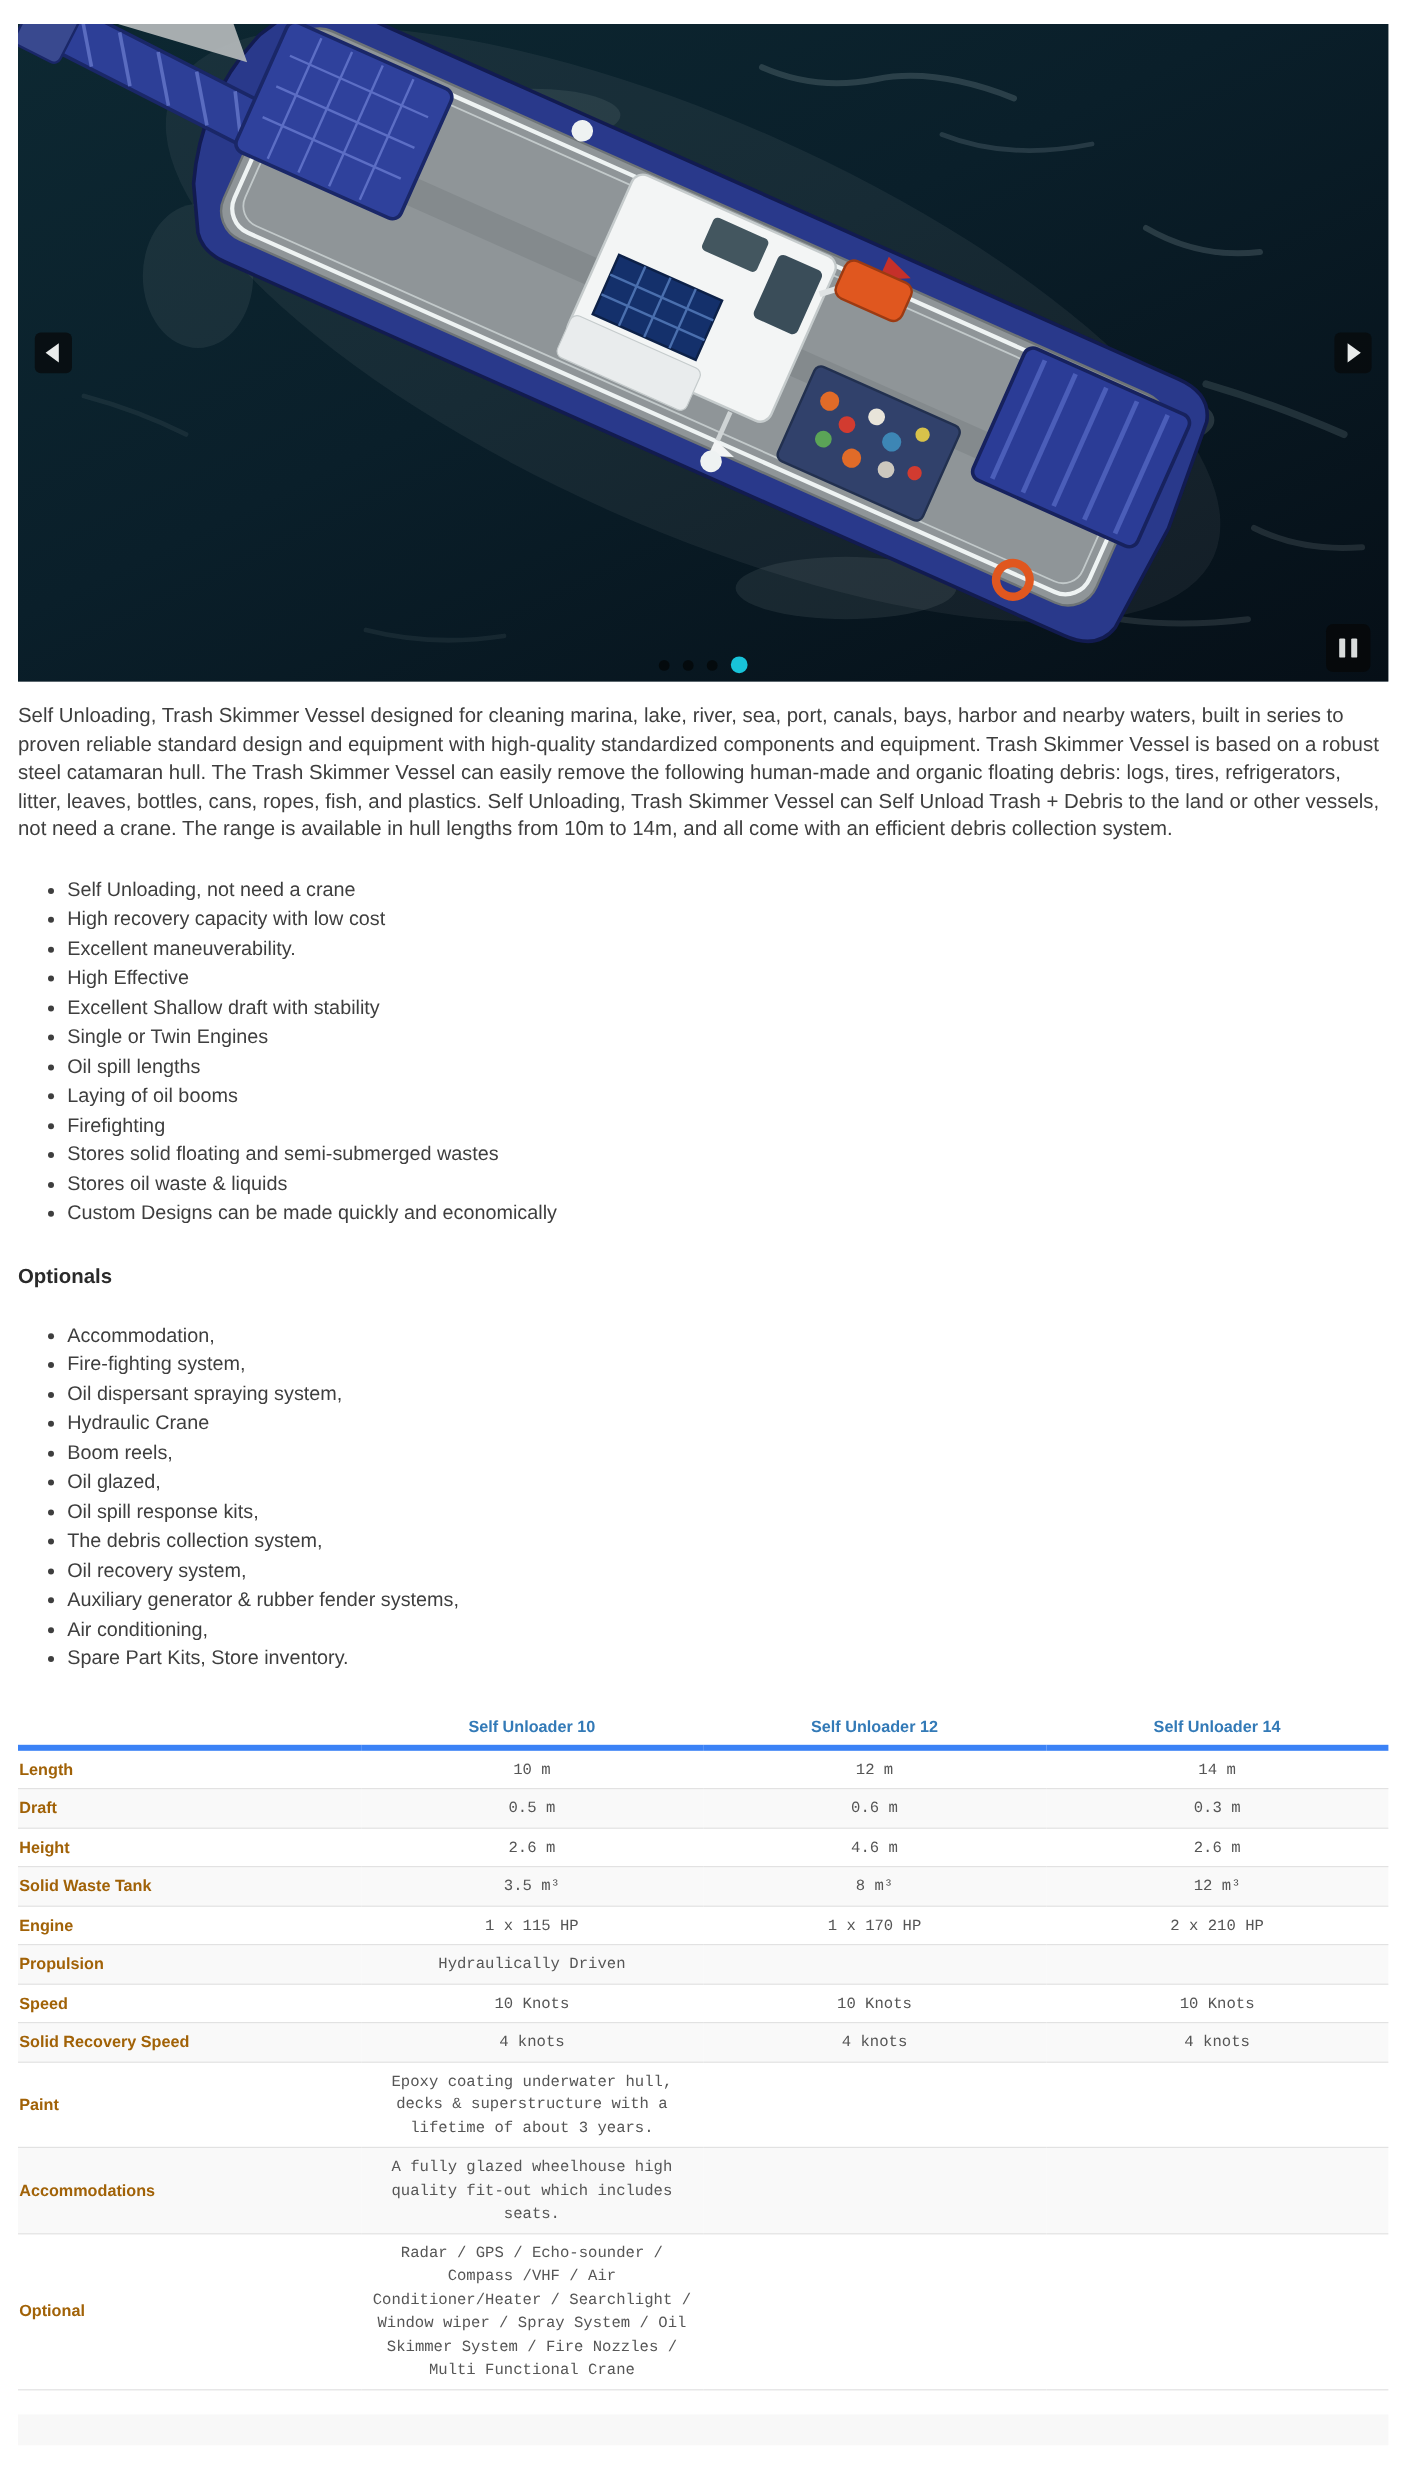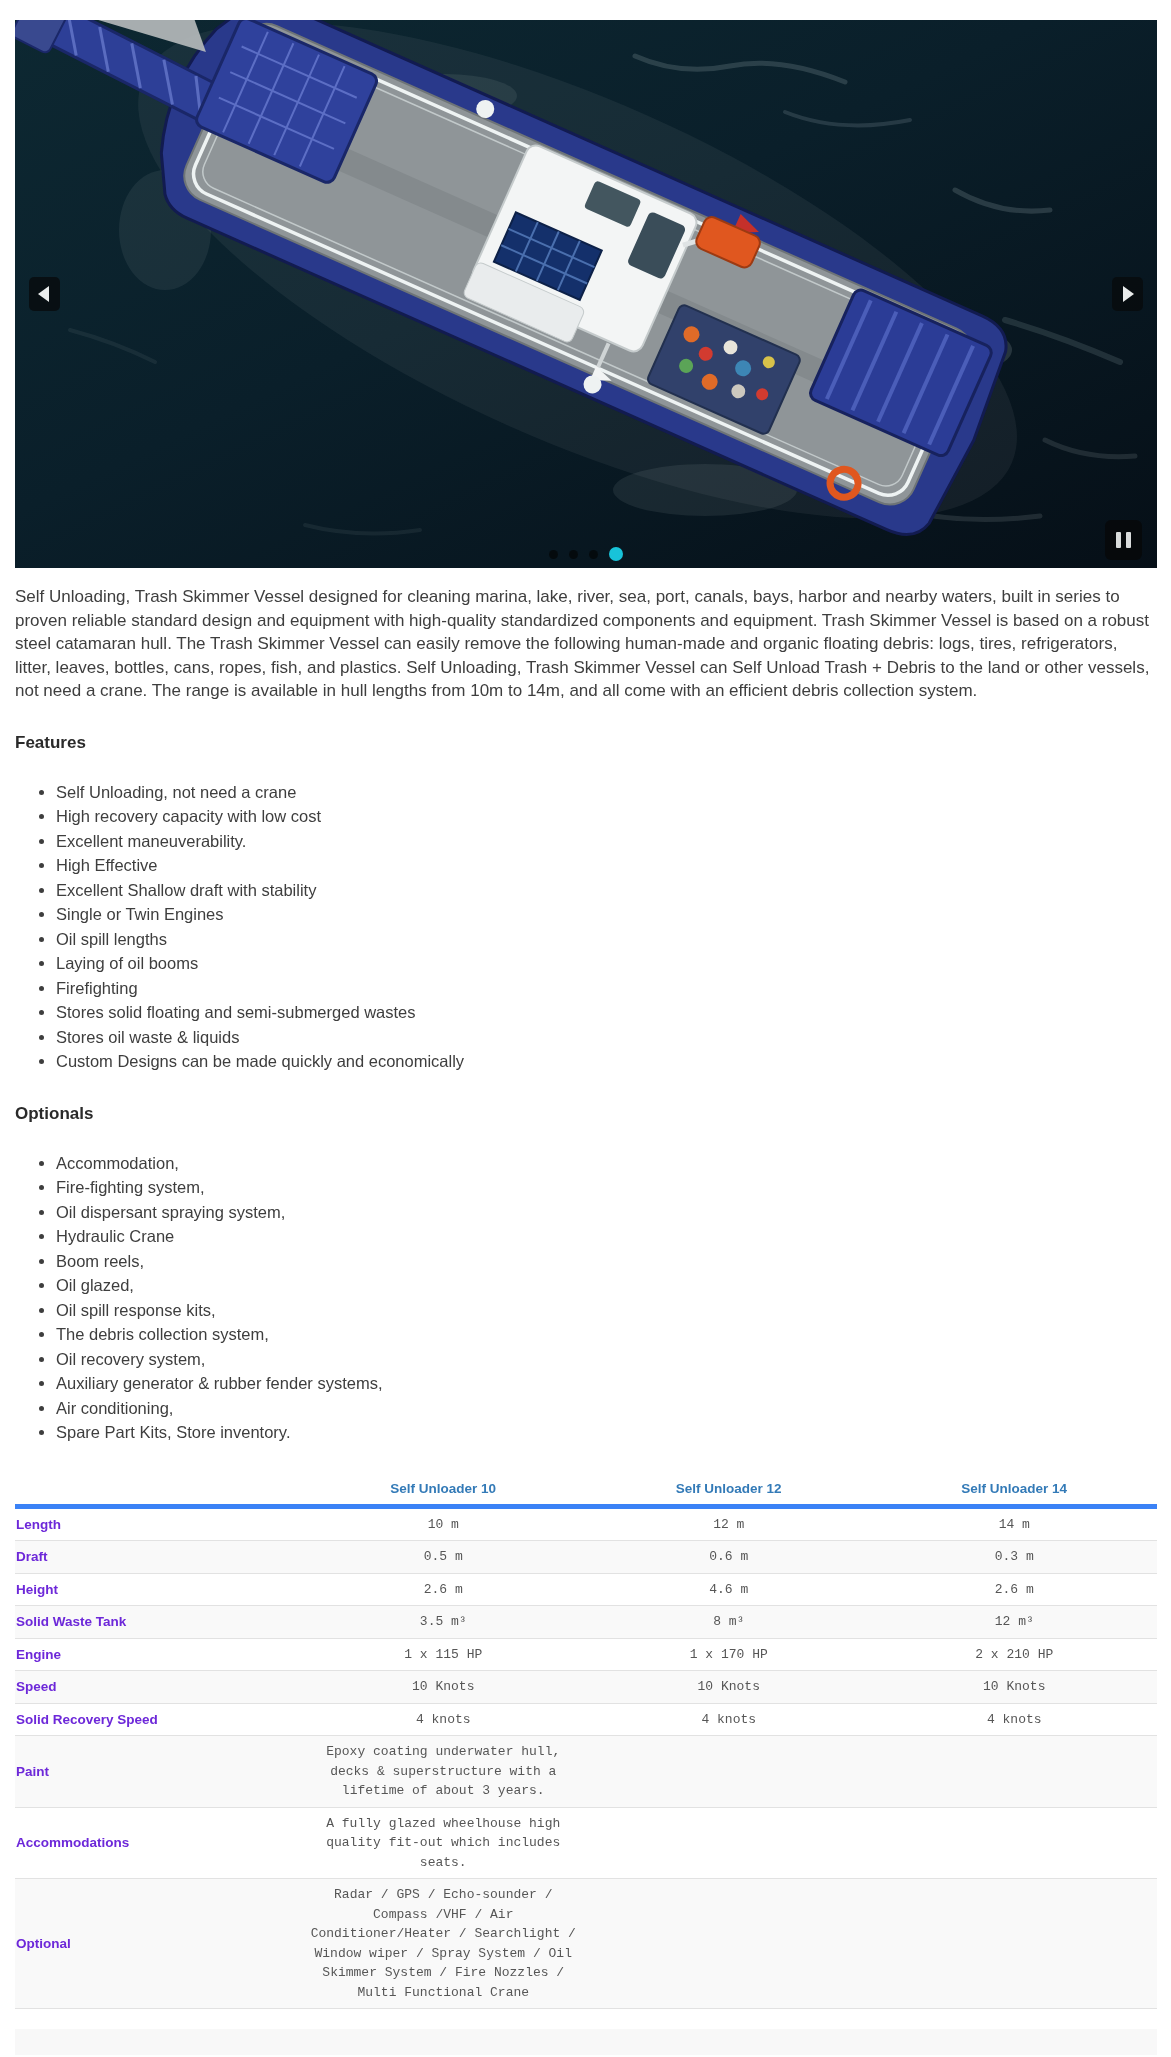--- a/index.html
+++ b/index.html
@@ -29,21 +29,21 @@
   ul.bullets{margin:27px 0 0;padding:0 0 0 41px;list-style:disc;}
   ul.bullets li{font-size:16.5px;line-height:24.5px;color:#3e3e3e;}
 
   
   table.specs{width:100%;border-collapse:collapse;table-layout:fixed;margin-top:28px;}
   table.specs col{width:25%;}
   table.specs thead th{font-size:13.5px;font-weight:700;color:#337ab7;text-align:center;
     padding:8px 4px;border-bottom:5px solid #3b82f6;}
   table.specs tbody tr{border-bottom:1px solid #e2e2e2;}
   table.specs tbody tr:nth-child(even){background:#f9f9f9;}
-  table.specs tbody th{font-size:13.5px;font-weight:700;color:#6d28d9;text-align:left;
+  table.specs tbody th{font-size:13.5px;font-weight:700;color:#a16207;text-align:left;
     padding:6px 4px 6px 1px;vertical-align:middle;line-height:19.5px;}
   table.specs tbody td{font-size:13px;color:#565656;text-align:center;padding:6px 10px;
     vertical-align:middle;line-height:19.5px;font-family:Liberation Mono, monospace;}
 
   .footer-band{height:26px;background:#f8f8f8;margin-top:20px;}
 </style>
 </head>
 <body>
 
 <div class="page">
@@ -190,21 +190,20 @@
       </div>
 
     <button class="pause-btn" aria-label="Pause slideshow">
       <span class="pause-bar"></span>
       <span class="pause-bar"></span>
     </button>
   </div>
 
   <p class="intro">Self Unloading, Trash Skimmer Vessel designed for cleaning marina, lake, river, sea, port, canals, bays, harbor and nearby waters, built in series to proven reliable standard design and equipment with high-quality standardized components and equipment. Trash Skimmer Vessel is based on a robust steel catamaran hull. The Trash Skimmer Vessel can easily remove the following human-made and organic floating debris: logs, tires, refrigerators, litter, leaves, bottles, cans, ropes, fish, and plastics.  Self Unloading, Trash Skimmer Vessel can Self Unload Trash + Debris to the land or other vessels, not need a crane. The range is available in hull lengths from 10m to 14m, and all come with an efficient debris collection system.</p>
 
-  <h2 class="section-title">Features</h2>
   <ul class="bullets">
 
       <li>Self Unloading, not need a crane</li>
 
       <li>High recovery capacity with low cost</li>
 
       <li>Excellent maneuverability.</li>
 
       <li>High Effective</li>
 
@@ -299,20 +298,26 @@
           <td>12 m³</td>
         </tr>
 
         <tr>
           <th scope="row">Engine</th>
           <td>1 x 115 HP</td>
           <td>1 x 170 HP</td>
           <td>2 x 210 HP</td>
         </tr>
 
+        <tr>
+          <th scope="row">Propulsion</th>
+          <td>Hydraulically Driven</td>
+          <td></td>
+          <td></td>
+        </tr>
 
         <tr>
           <th scope="row">Speed</th>
           <td>10 Knots</td>
           <td>10 Knots</td>
           <td>10 Knots</td>
         </tr>
 
         <tr>
           <th scope="row">Solid Recovery Speed</th>

